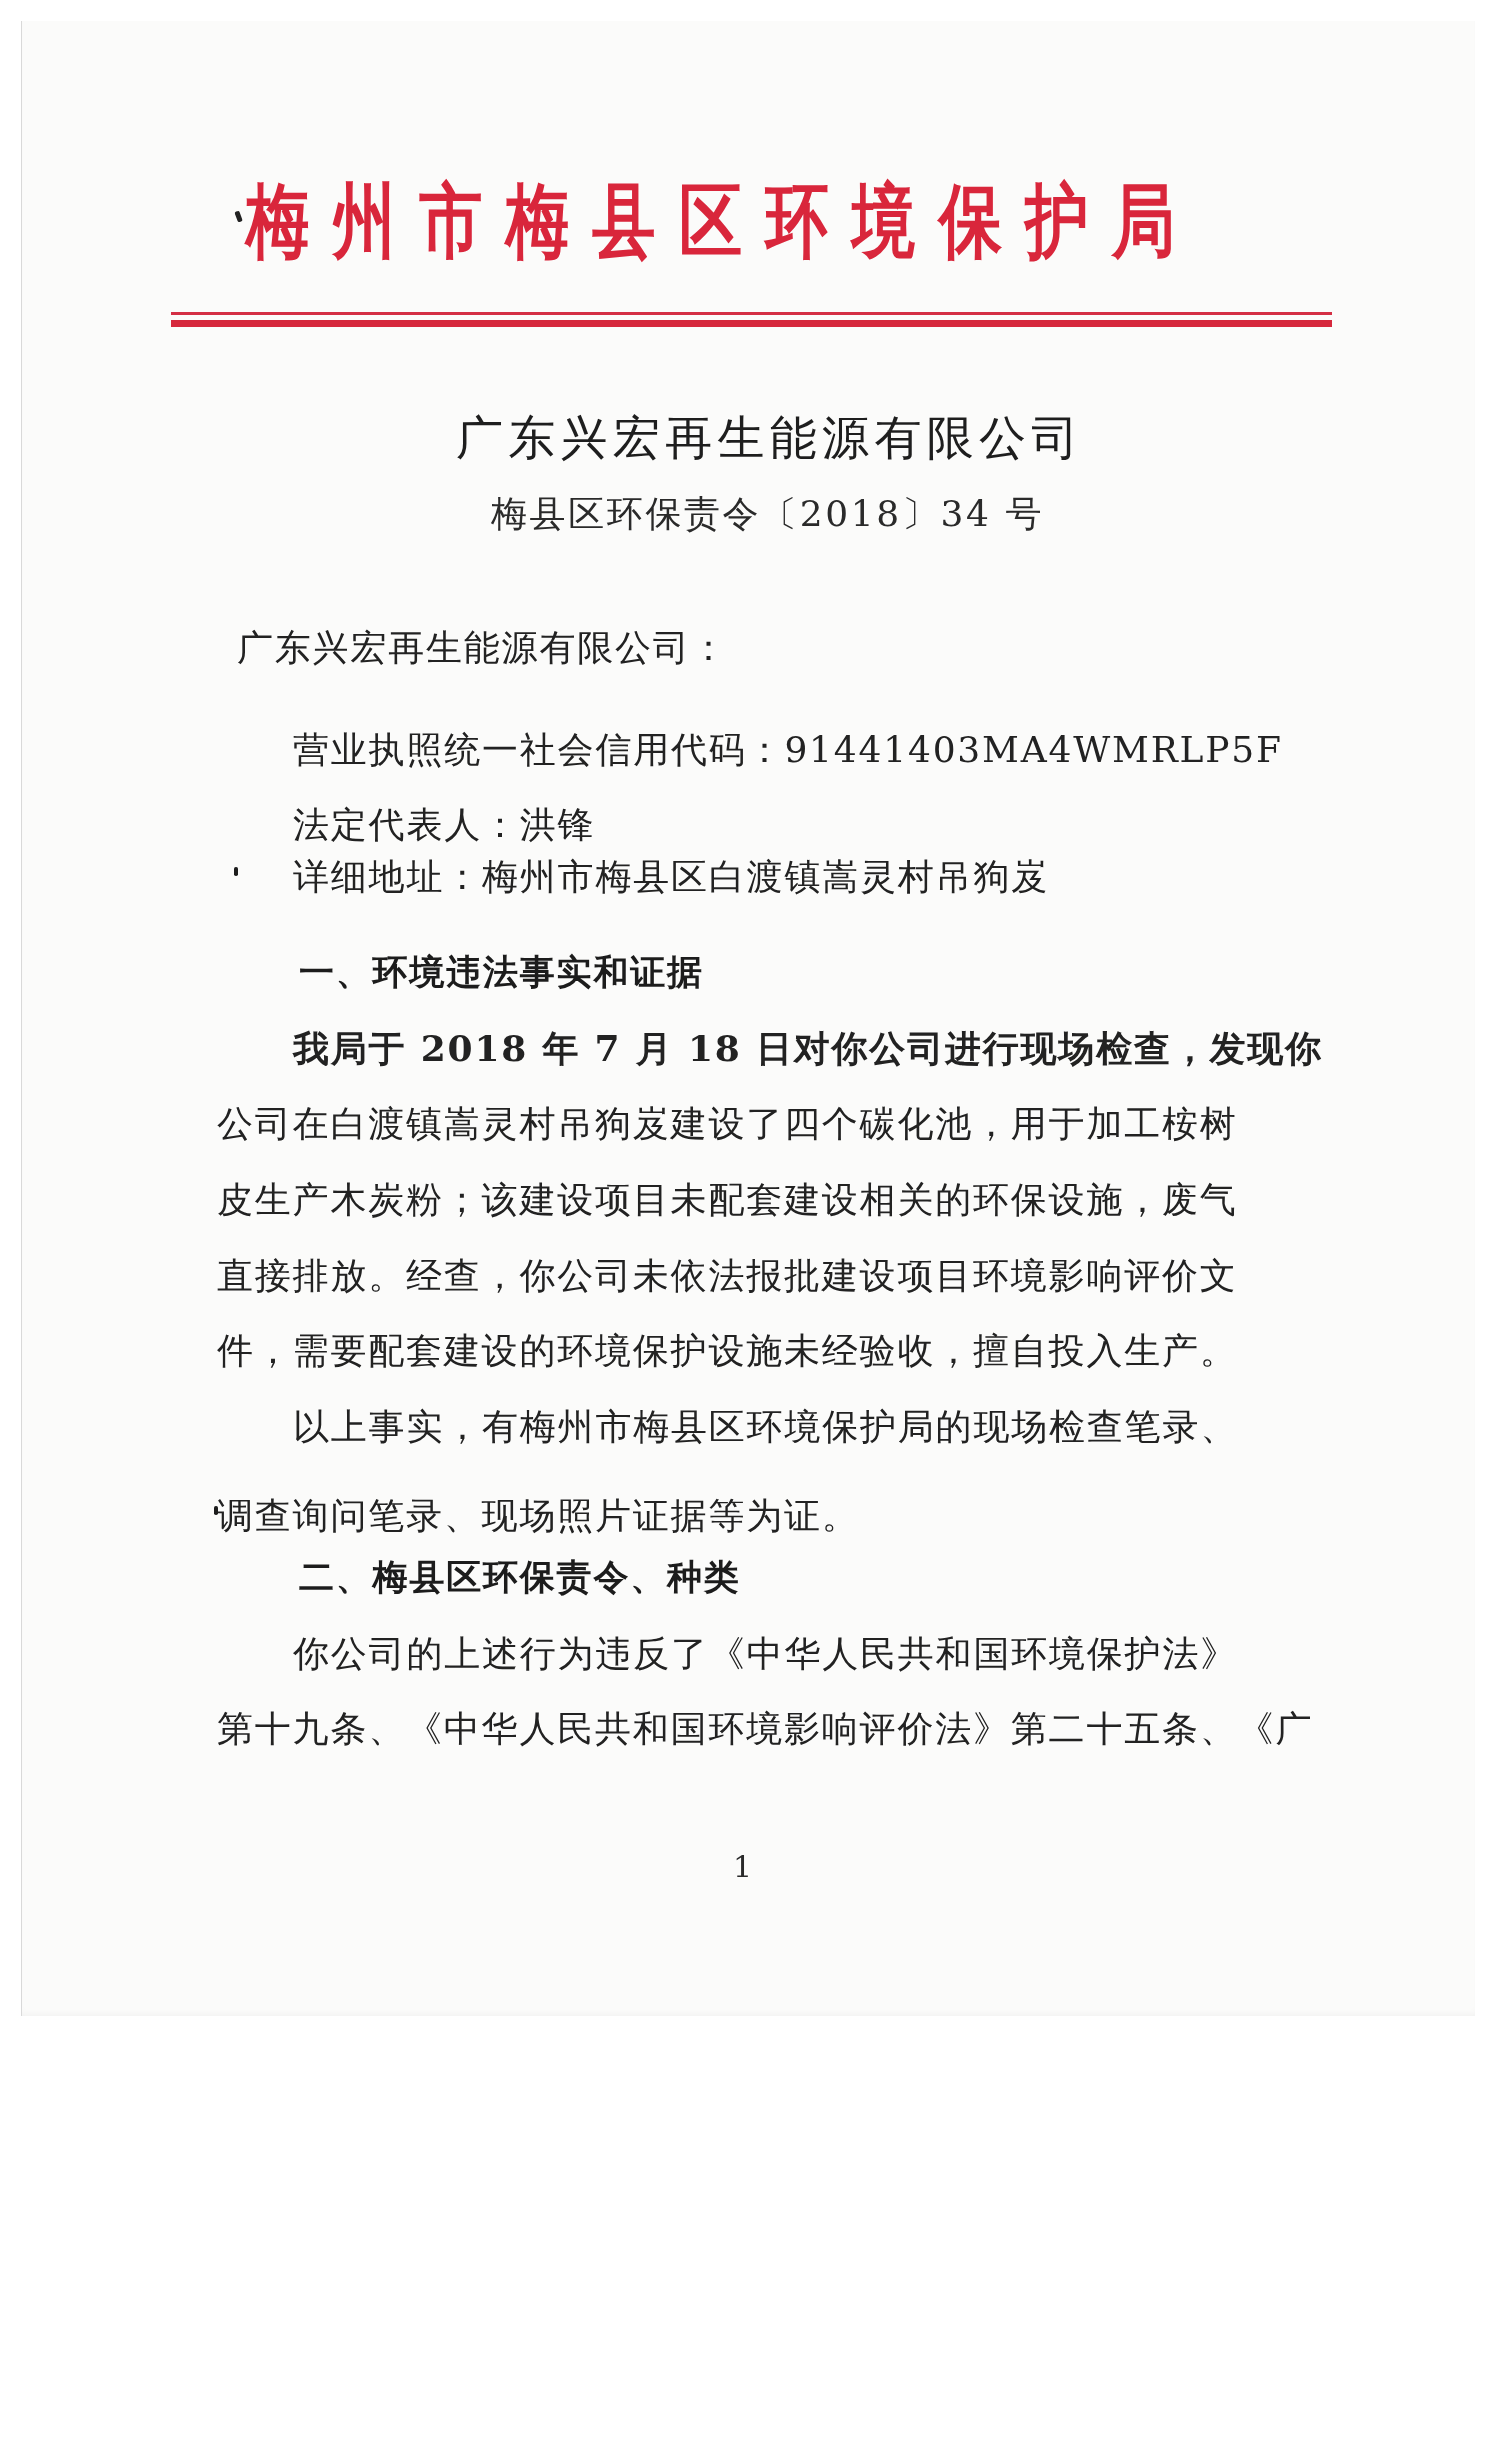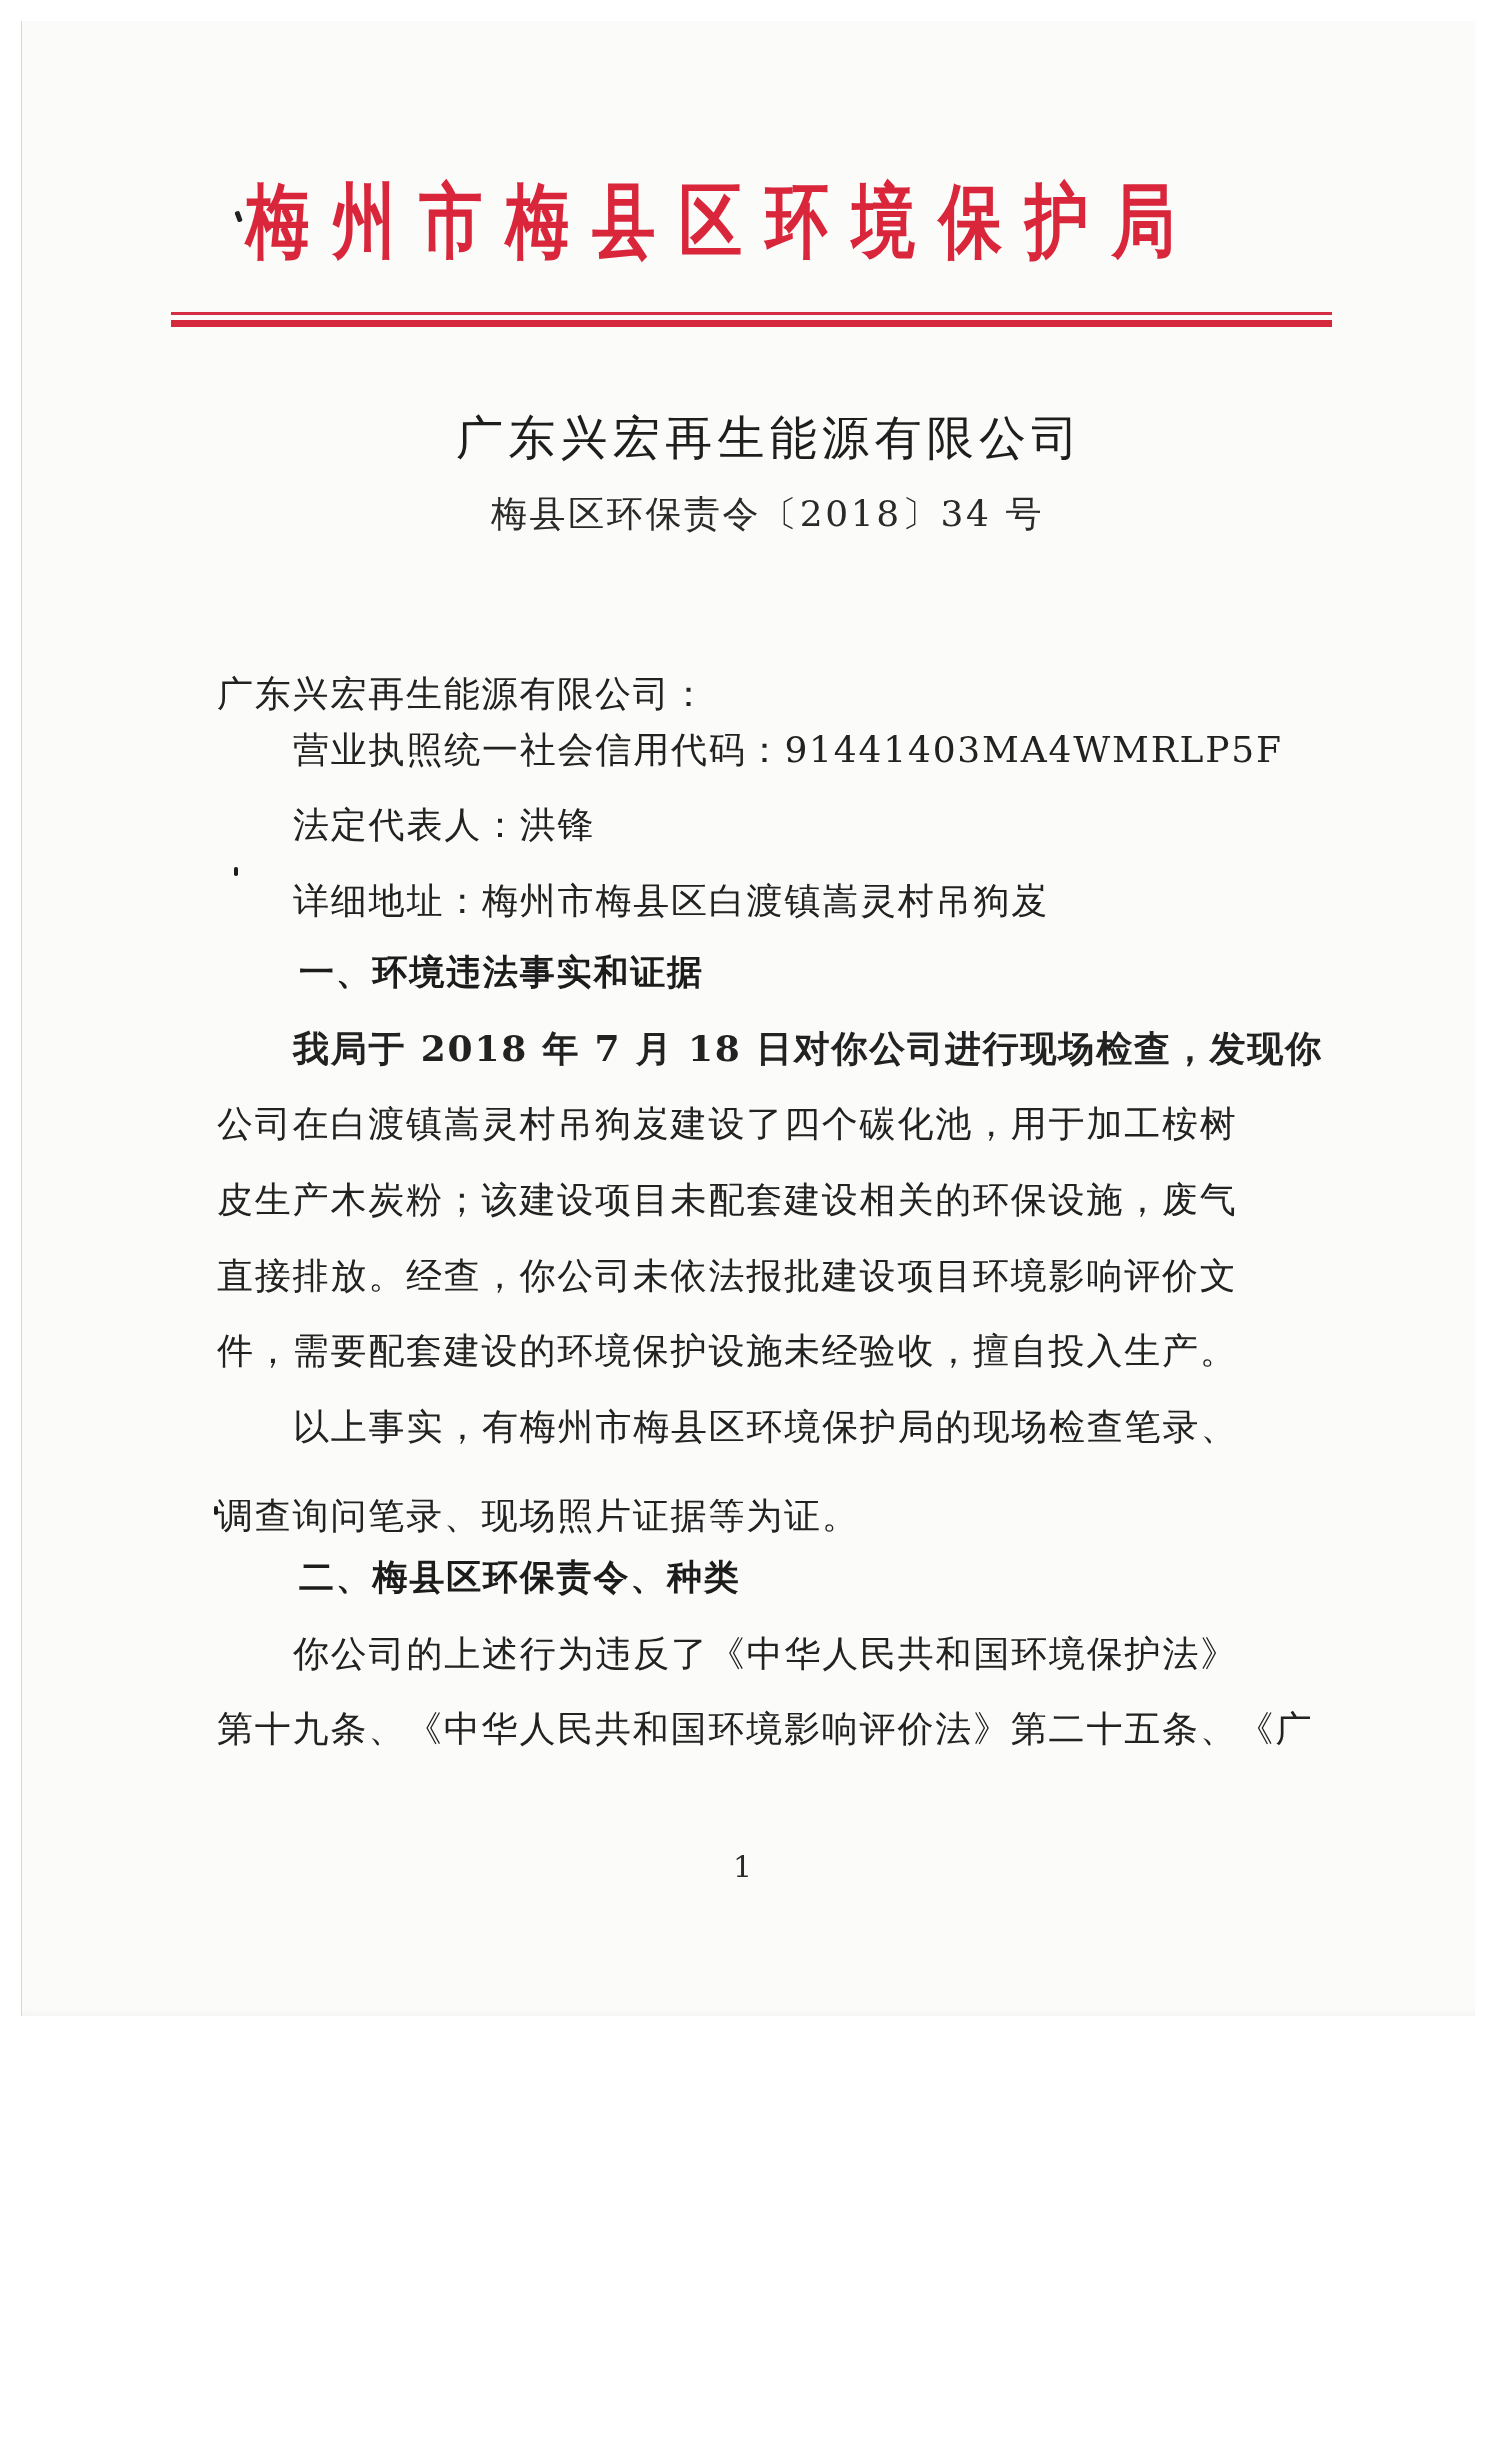--- a/index.html
+++ b/index.html
@@ -115,25 +115,25 @@
 <div class="scan-page"></div>
 
 <div class="abs letterhead-mark"></div>
 <div class="abs letterhead-title">梅州市梅县区环境保护局</div>
 <div class="abs rule-thin"></div>
 <div class="abs rule-thick"></div>
 
 <div class="abs doc-title">广东兴宏再生能源有限公司</div>
 <div class="abs doc-number">梅县区环保责令〔2018〕34 号</div>
 
-<div class="abs body-line" style="top:669px;">广东兴宏再生能源有限公司：</div>
+<div class="abs body-line" style="top:623px;margin-left:20px;">广东兴宏再生能源有限公司：</div>
 <div class="abs body-line indent" style="top:725px;">营业执照统一社会信用代码：91441403MA4WMRLP5F</div>
 <div class="abs body-line indent" style="top:800px;">法定代表人：洪锋</div>
 <div class="speck" style="left:234px; top:867px;"></div>
-<div class="abs body-line indent" style="top:876px;">详细地址：梅州市梅县区白渡镇嵩灵村吊狗岌</div>
+<div class="abs body-line indent" style="top:852px;">详细地址：梅州市梅县区白渡镇嵩灵村吊狗岌</div>
 
 <div class="abs section-heading" style="top:948px;">一、环境违法事实和证据</div>
 <div class="abs body-line indent" style="top:1024px;font-weight:bold;">我局于 2018 年 7 月 18 日对你公司进行现场检查，发现你</div>
 <div class="abs body-line" style="top:1099px;text-align:center;">公司在白渡镇嵩灵村吊狗岌建设了四个碳化池，用于加工桉树</div>
 <div class="abs body-line" style="top:1175px;">皮生产木炭粉；该建设项目未配套建设相关的环保设施，废气</div>
 <div class="abs body-line" style="top:1251px;text-align:right;">直接排放。经查，你公司未依法报批建设项目环境影响评价文</div>
 <div class="abs body-line" style="top:1326px;">件，需要配套建设的环境保护设施未经验收，擅自投入生产。</div>
 <div class="abs body-line indent" style="top:1402px;">以上事实，有梅州市梅县区环境保护局的现场检查笔录、</div>
 <div class="abs body-line" style="top:1491px;">调查询问笔录、现场照片证据等为证。</div>
 <div class="speck" style="left:214px; top:1506px;"></div>

